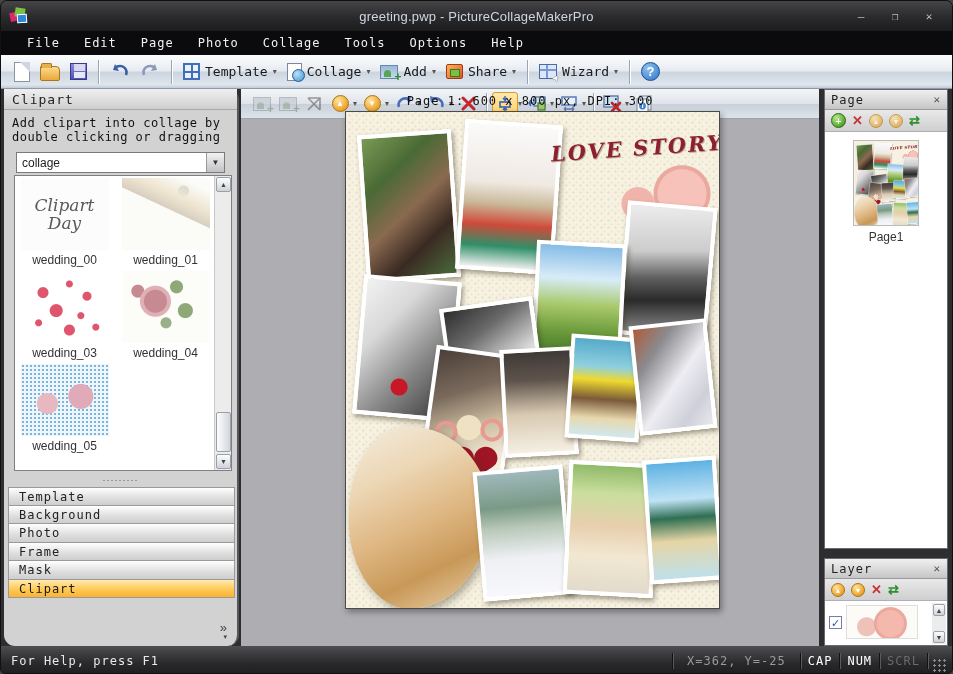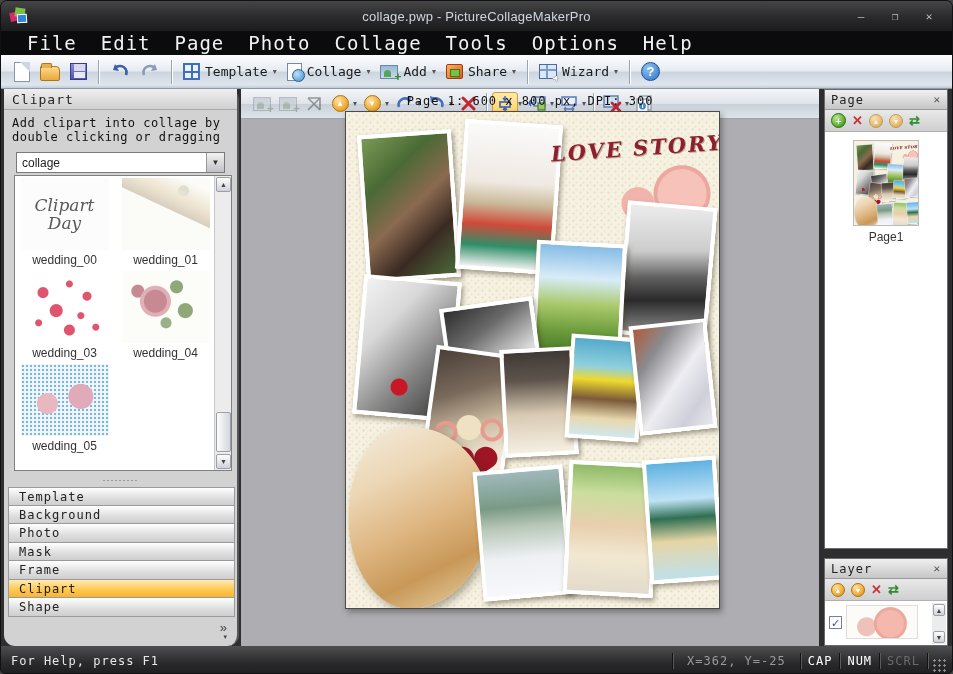--- a/index.html
+++ b/index.html
@@ -21,21 +21,21 @@
   .app-icon i:nth-child(3){ left:7px; top:6px; background:#2e86d8; transform:rotate(-4deg); border:1px solid #fff; }
   .title-text { position:absolute; left:0; right:0; text-align:center; color:#cdd6e2;
                 font-size:13px; letter-spacing:.2px; }
   .win-btns { margin-left:auto; display:flex; gap:12px; margin-right:12px; z-index:2; }
   .win-btn { width:22px; height:15px; color:#b9bcc2; font-size:11px; line-height:15px;
              text-align:center; font-family:"DejaVu Sans Mono",monospace; }
 
   
   .menubar { position:absolute; left:0; top:30px; width:100%; height:24px; background:#0b0b0d;
              display:flex; align-items:center; padding-left:14px; gap:0; }
-  .menu-item { color:#f2f2f2; font-size:19px; padding:2px 12px; letter-spacing:1px; }
+  .menu-item { color:#f2f2f2; font-size:12px; padding:2px 12px; letter-spacing:1px; }
 
   
   .toolbar { position:absolute; left:0; top:54px; width:100%; height:34px;
              background:linear-gradient(#fdfdfe,#e6ebf1 48%,#ccd4de 52%,#dfe6ee 90%,#c2cbd6);
              border-bottom:1px solid #8f99a6; display:flex; align-items:center; padding-left:8px; }
   .tb-btn { height:28px; display:flex; align-items:center; gap:5px; padding:0 5px; border-radius:3px; }
   .tb-label { font-size:13px; color:#1a1a1a; font-family:"DejaVu Sans Mono",monospace; }
   .tb-caret { font-size:8px; color:#555; }
   .tb-sep { width:1px; height:24px; background:#9aa4b2; margin:0 6px; box-shadow:1px 0 0 #fff; }
   .doc-icon { width:16px; height:20px; background:#fff; border:1px solid #8a94a2; position:relative; }
@@ -216,21 +216,21 @@
 <body>
 
 <div class="window">
 
   <div class="titlebar">
     <div class="app-icon">
         <i></i>
         <i></i>
         <i></i>
       </div>
-    <div class="title-text">collage.pwp - PictureCollageMakerPro</div>
+    <div class="title-text">greeting.pwp - PictureCollageMakerPro</div>
     <div class="win-btns">
       <div class="win-btn">–</div>
       <div class="win-btn">❐</div>
       <div class="win-btn">✕</div>
     </div>
   </div>
 
   <div class="menubar mono">
     <span class="menu-item">File</span>
     <span class="menu-item">Edit</span>
@@ -338,24 +338,23 @@
           <div class="scroll-arrow" style="top:1px">▲</div>
           <div class="scroll-thumb" style="top:236px; height:40px"></div>
           <div class="scroll-arrow" style="bottom:1px">▼</div>
         </div>
       </div>
       <div class="splitter-dots">·········</div>
       <div class="accordion mono" id="accordion">
           <div class="acc-bar">Template</div>
           <div class="acc-bar">Background</div>
           <div class="acc-bar">Photo</div>
+          <div class="acc-bar">Frame</div>
           <div class="acc-bar">Mask</div>
-          <div class="acc-bar">Frame</div>
           <div class="acc-bar active">Clipart</div>
-          <div class="acc-bar">Shape</div>
         </div>
       <div class="acc-more" style="position:absolute; left:4px; top:533px; width:227px;">
         <span class="chev">»</span>
         <span class="tri">▾</span>
       </div>
     </div>
 
     <div class="center">
       <div class="canvas-toolbar">
         <div class="cv-btn dis">

